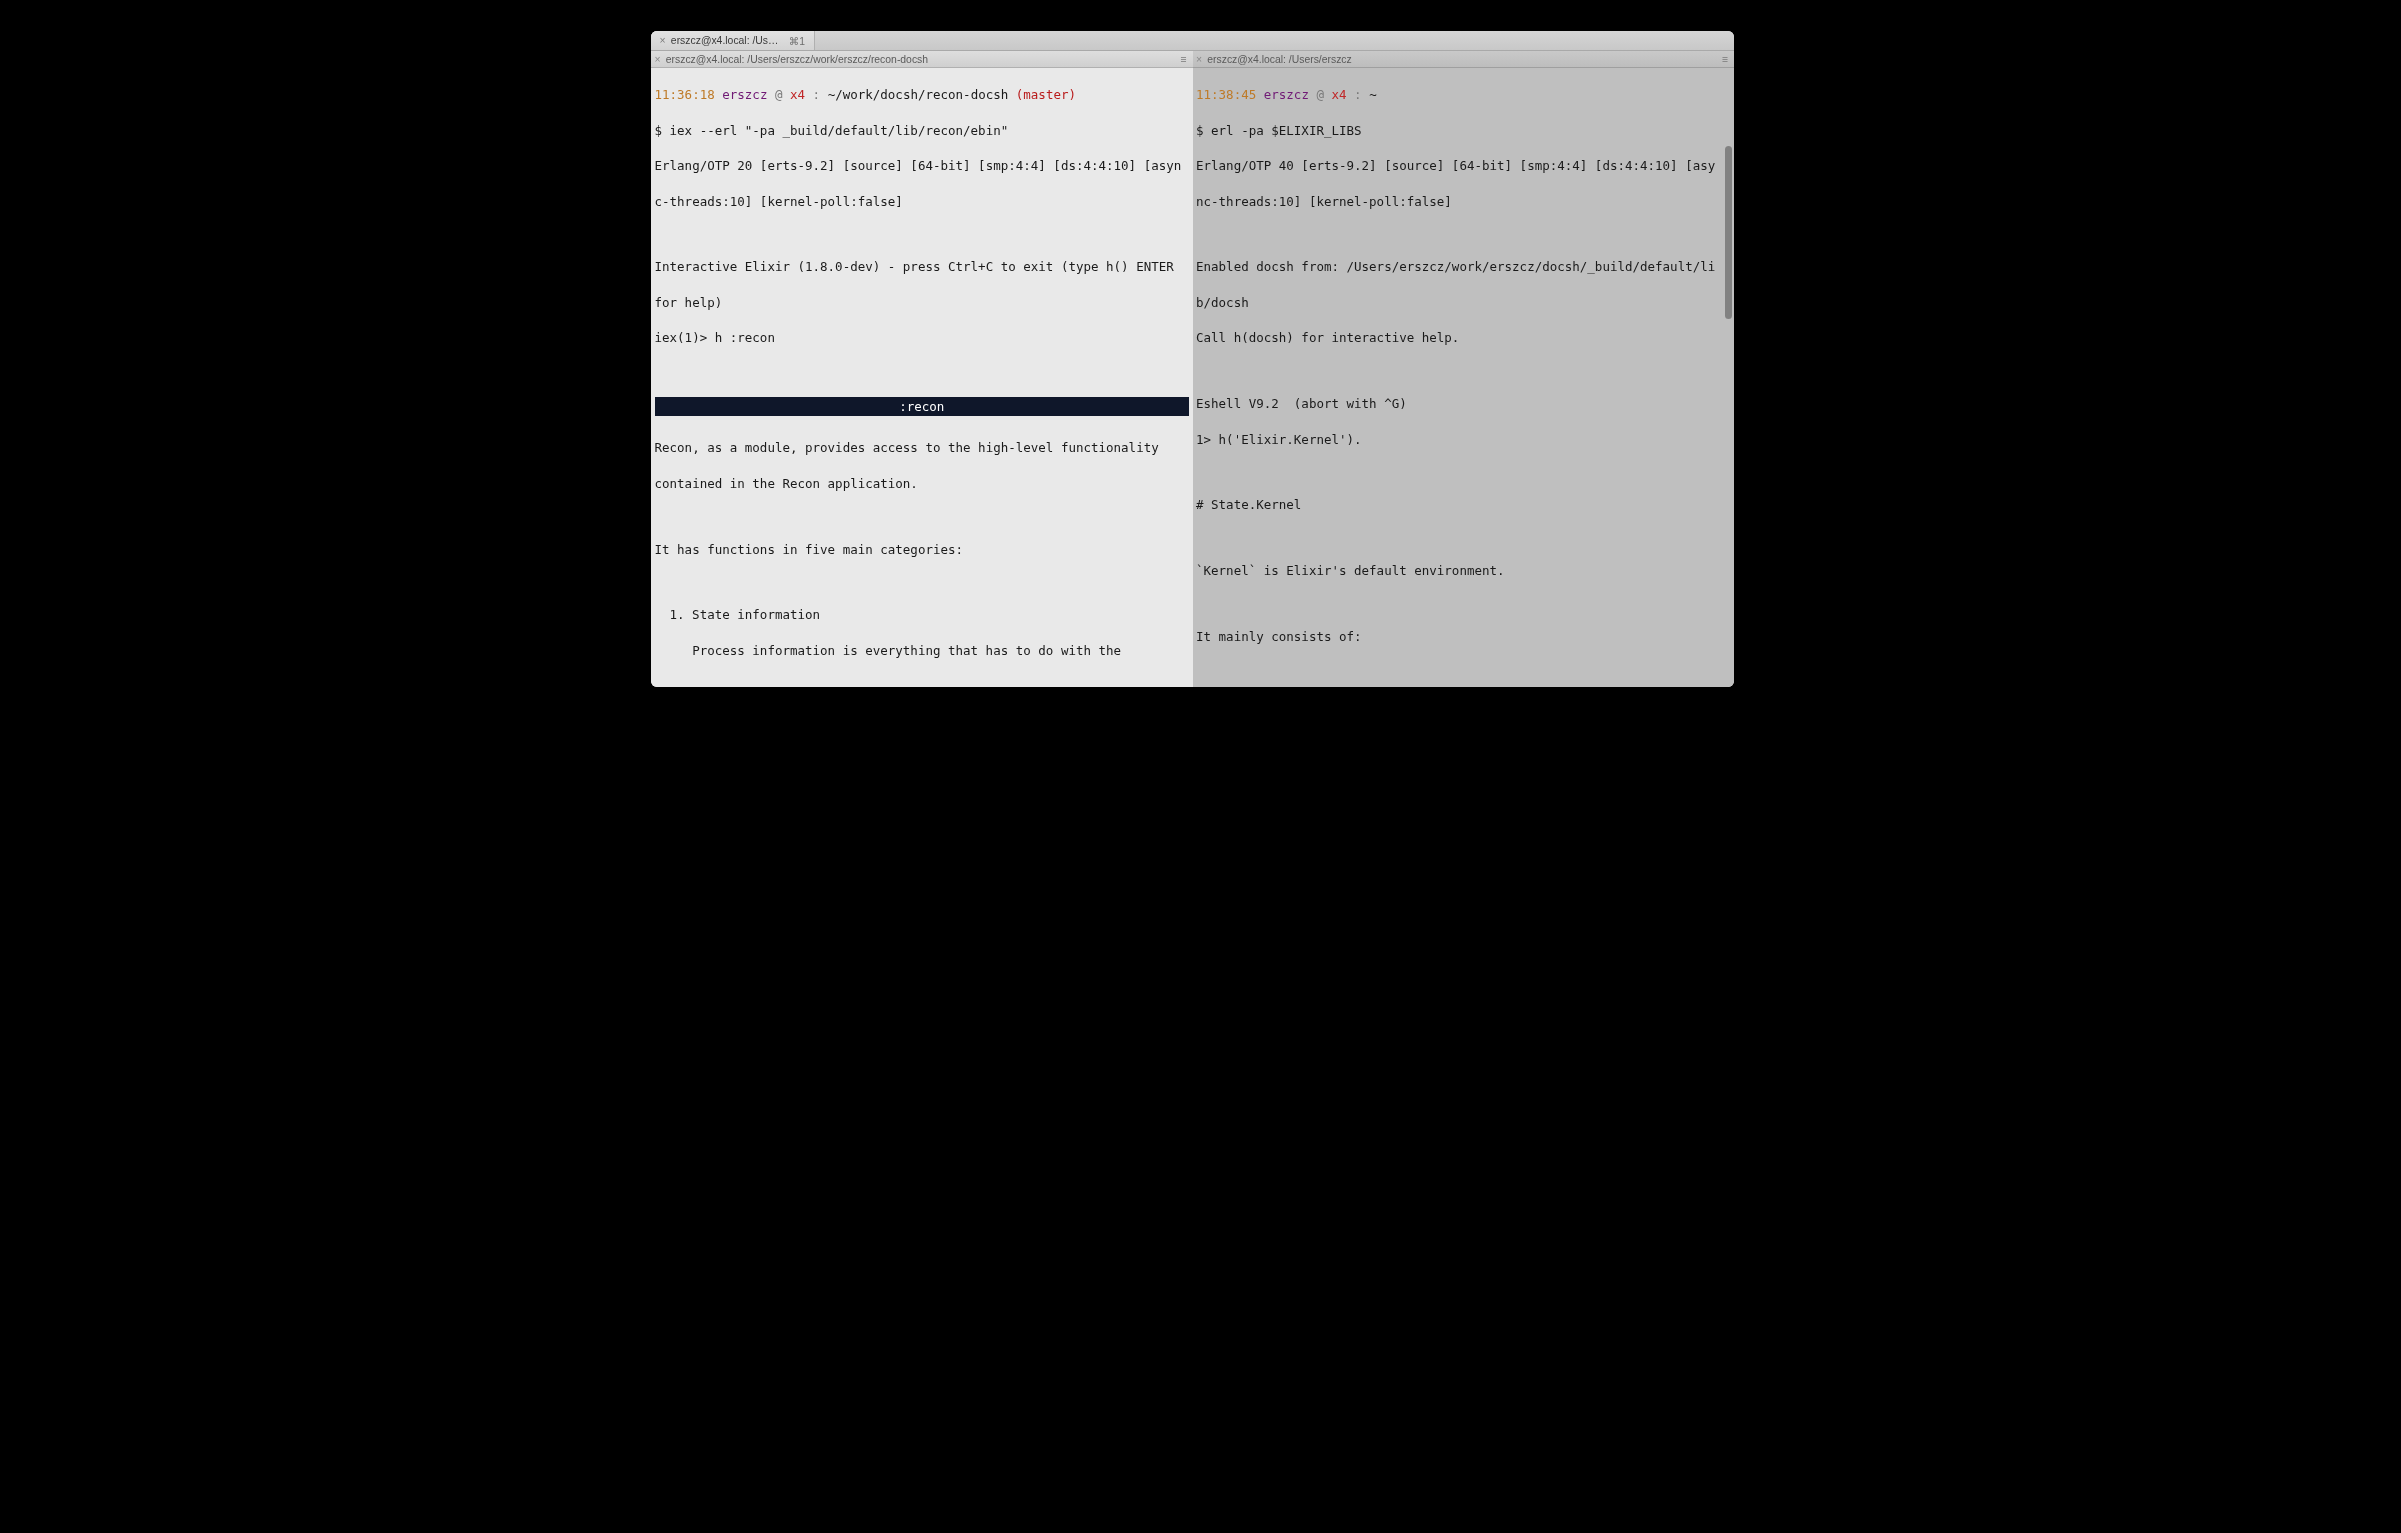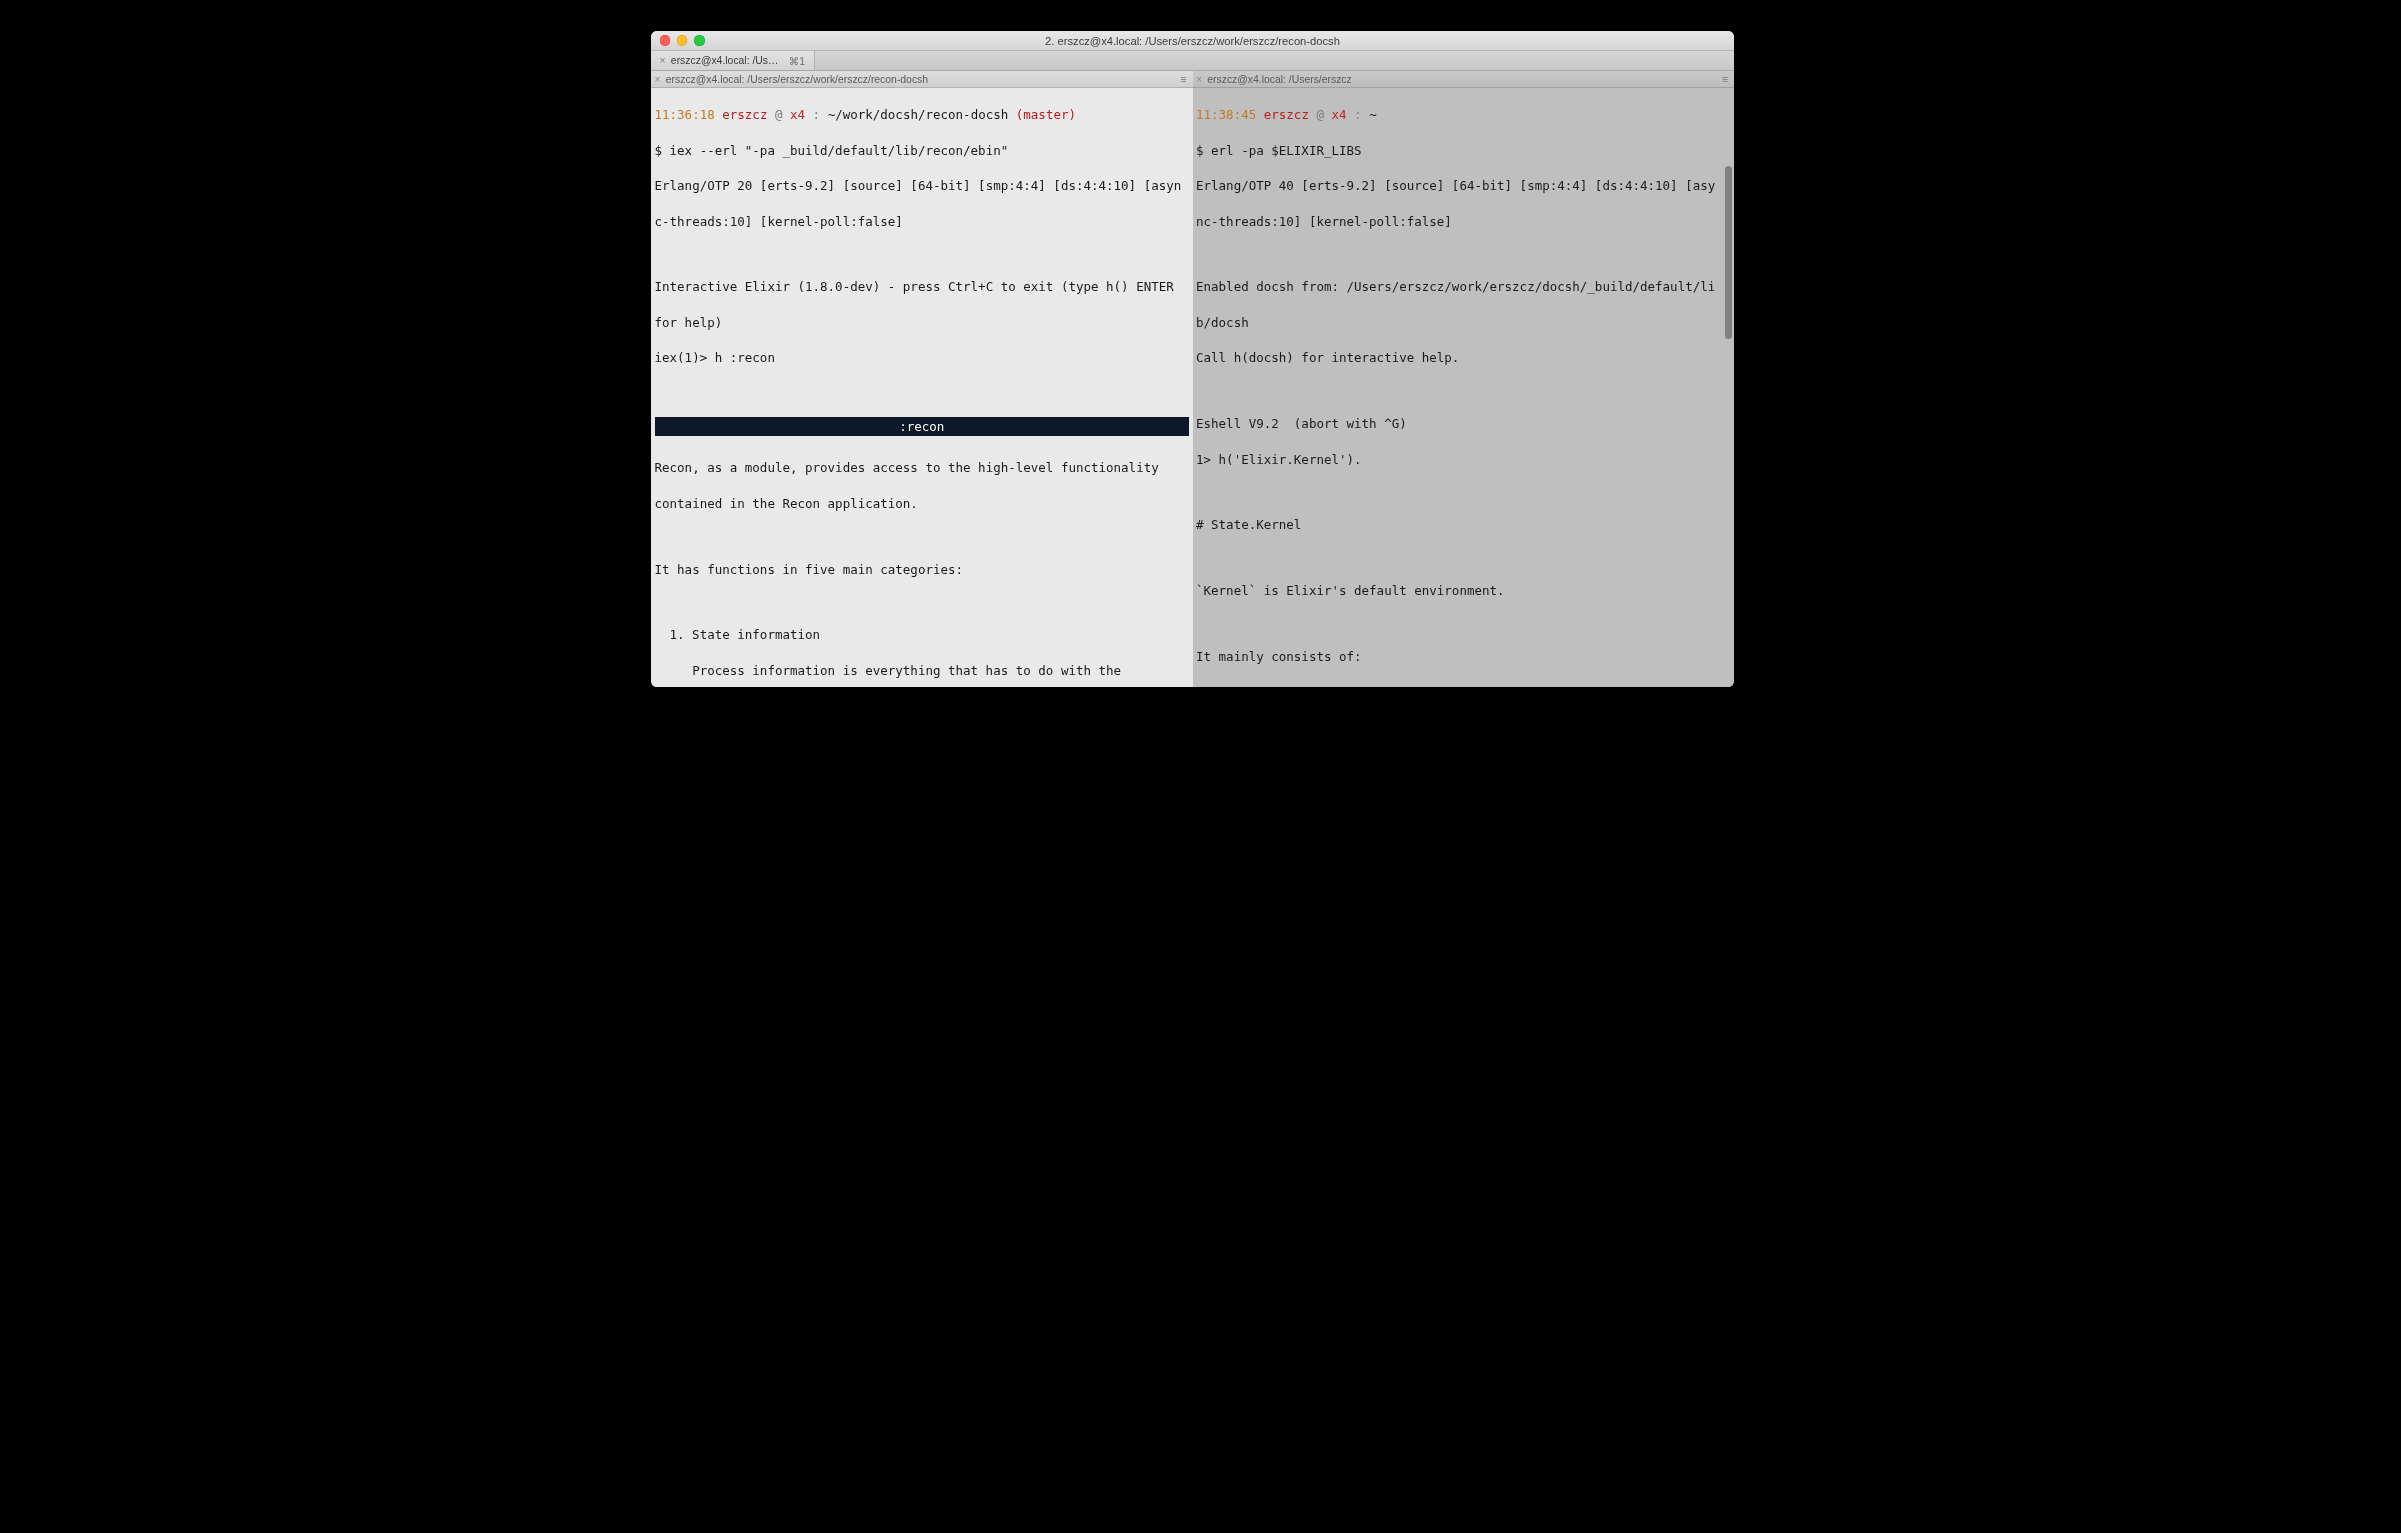--- a/index.html
+++ b/index.html
@@ -118,21 +118,21 @@
   .term {
     flex: 1;
     padding: 0 3.5px 3.5px 3.5px;
     line-height: 1.42;
     color: #1a1a1a;
     white-space: pre-wrap;
     word-break: break-word;
     overflow: hidden;
   }
   .pane.right .term { color:#1a1a1a; }
-  .t-green  { color:#b91c1c; }
+  .t-green  { color:#701a75; }
   .t-orange { color:#be7a27; }
   .t-red    { color:#c02728; }
   .t-blue   { color:#b91c1c;text-align:center; }
   .t-dim    { color:#7a7a7a; }
   .hdr-banner {
     display: block;
     background:#0f172a;
     color:#fff;
     text-align: center;
     padding: 0.9px 0;
@@ -152,28 +152,20 @@
     border-radius: 3.5px;
     background: rgba(0,0,0,.32);
   }
 </style>
 </head>
 <body>
 
 <div class="stage">
   <div class="window">
 
-    <div class="titlebar">
-      <div class="traffic">
-        <div class="dot red"></div>
-        <div class="dot yellow"></div>
-        <div class="dot green"></div>
-      </div>
-      <div class="title">2. erszcz@x4.local: /Users/erszcz/work/erszcz/recon-docsh</div>
-    </div>
 
     <div class="win-tabs">
       <div class="win-tab">
         <span class="x">×</span>
         <span>erszcz@x4.local: /Us…</span>
         <span class="shortcut">⌘1</span>
       </div>
     </div>
 
     <div class="split">

